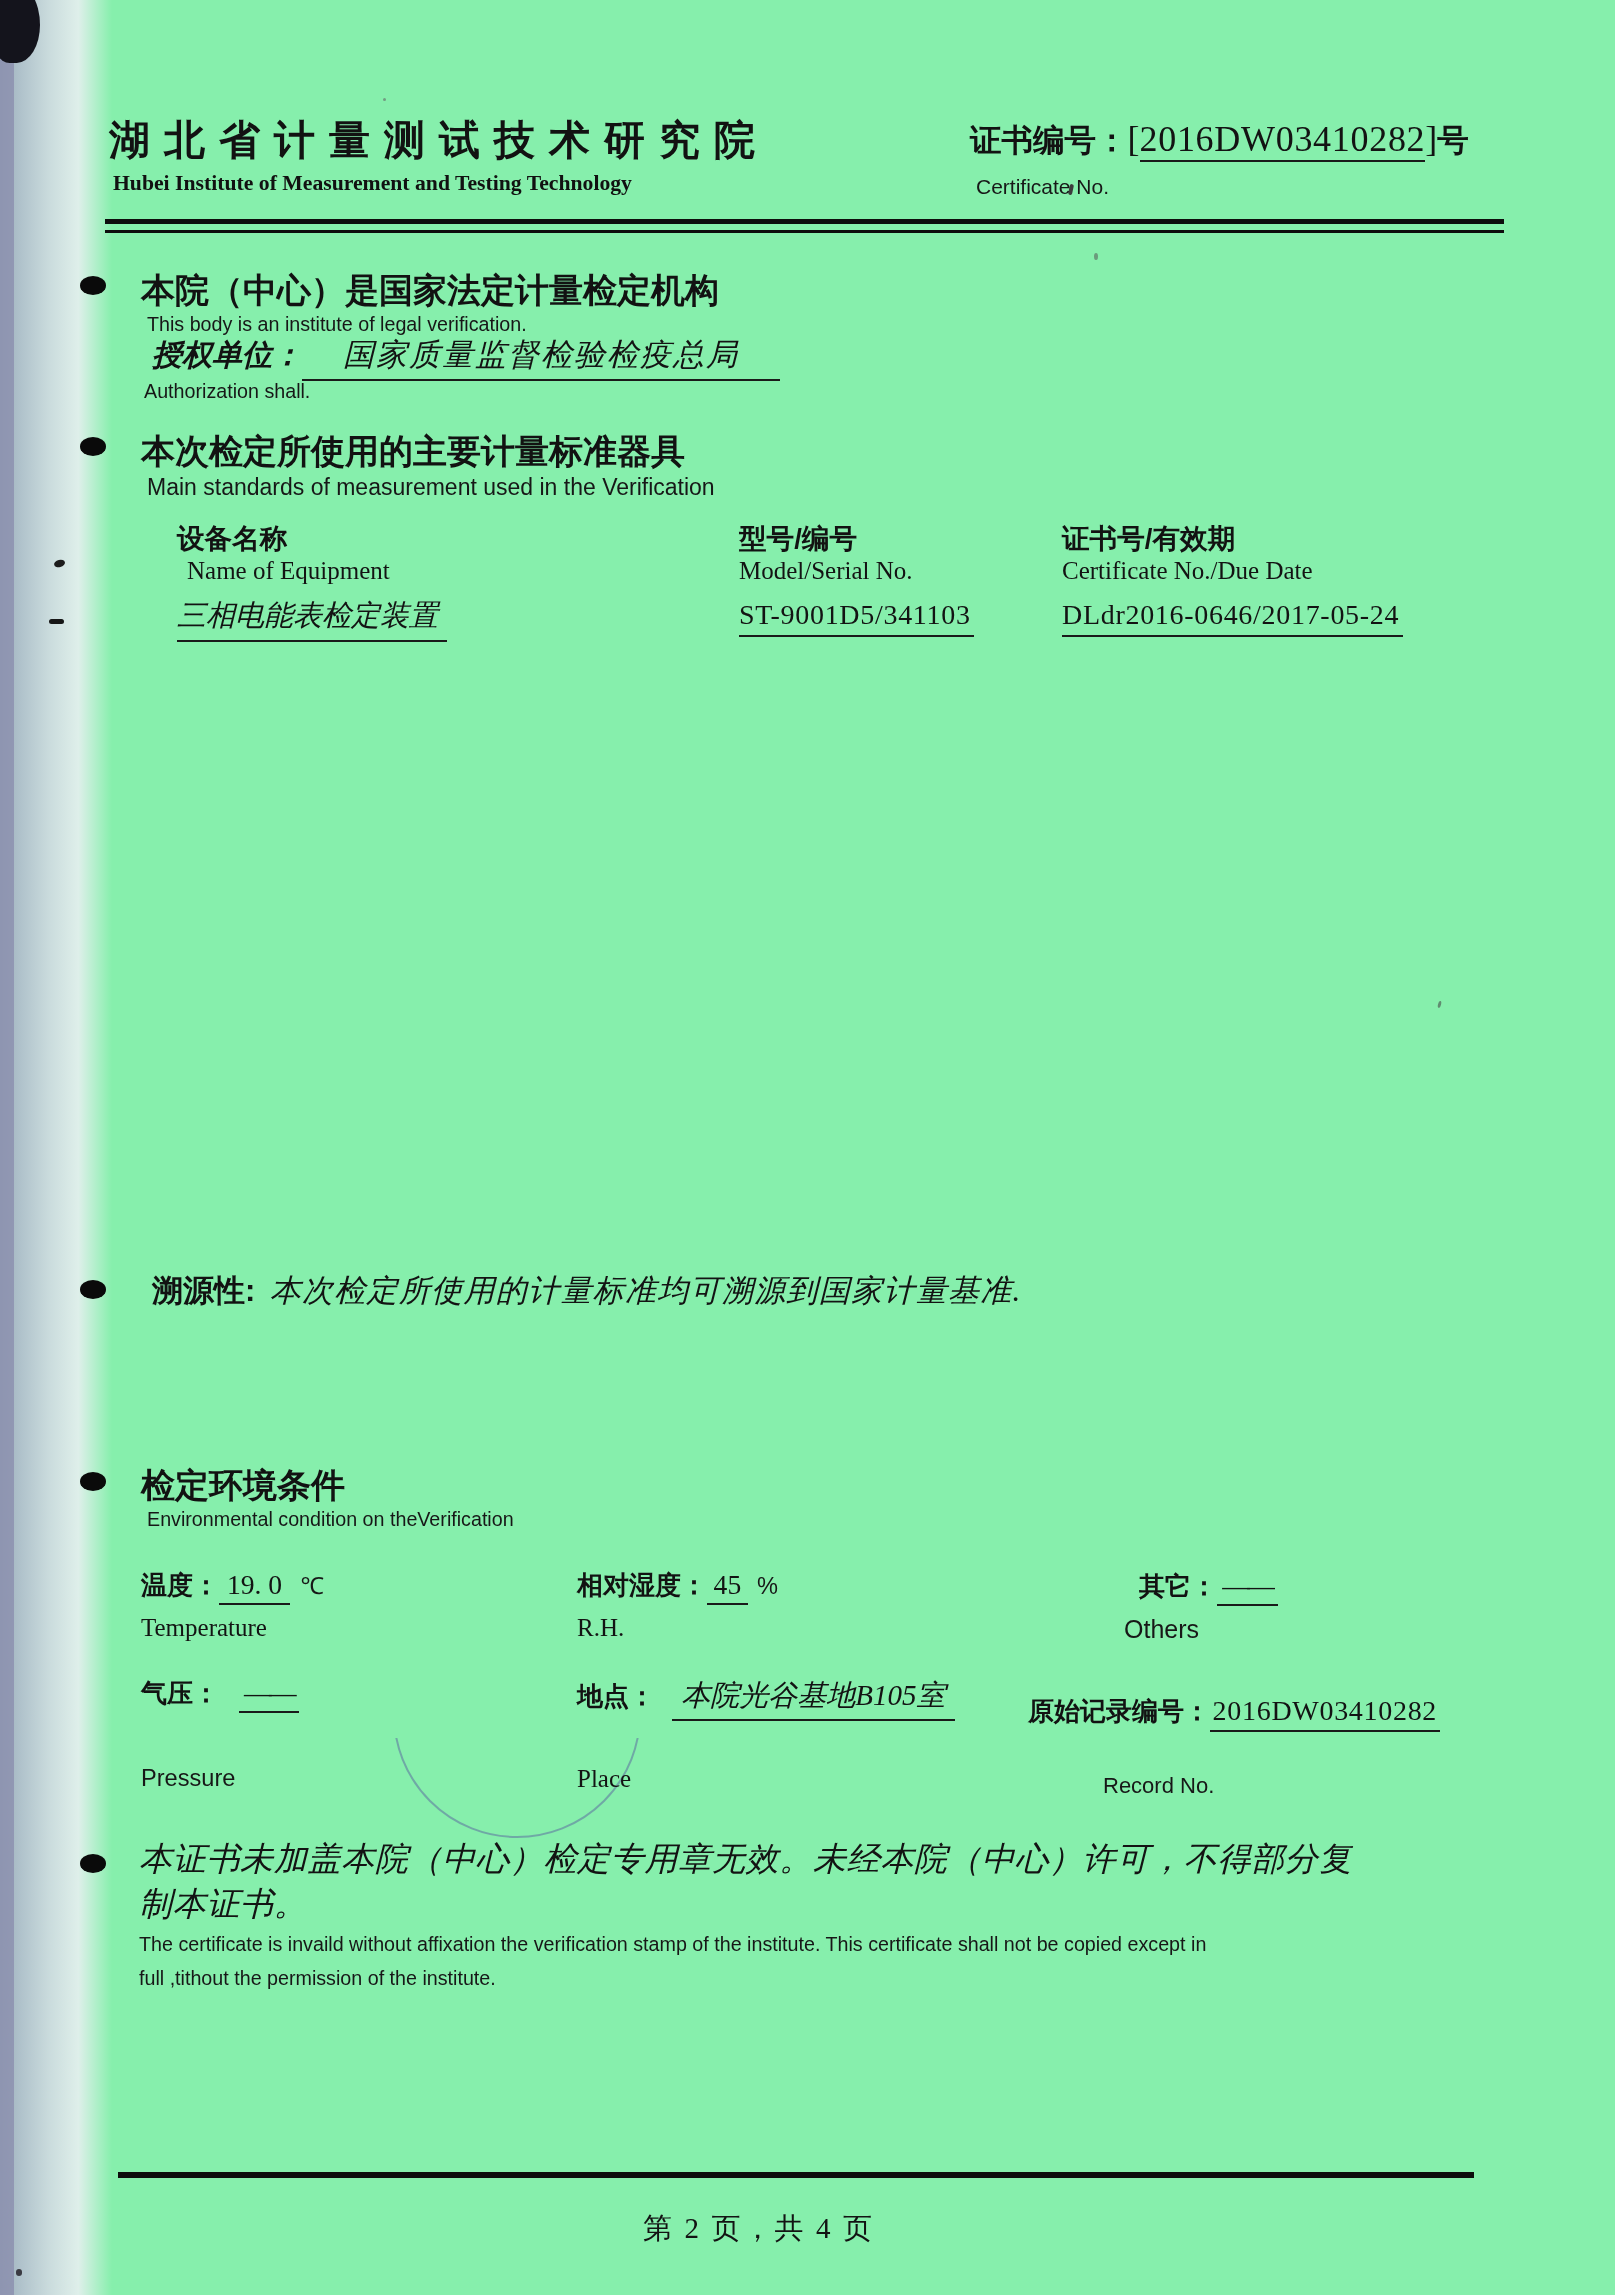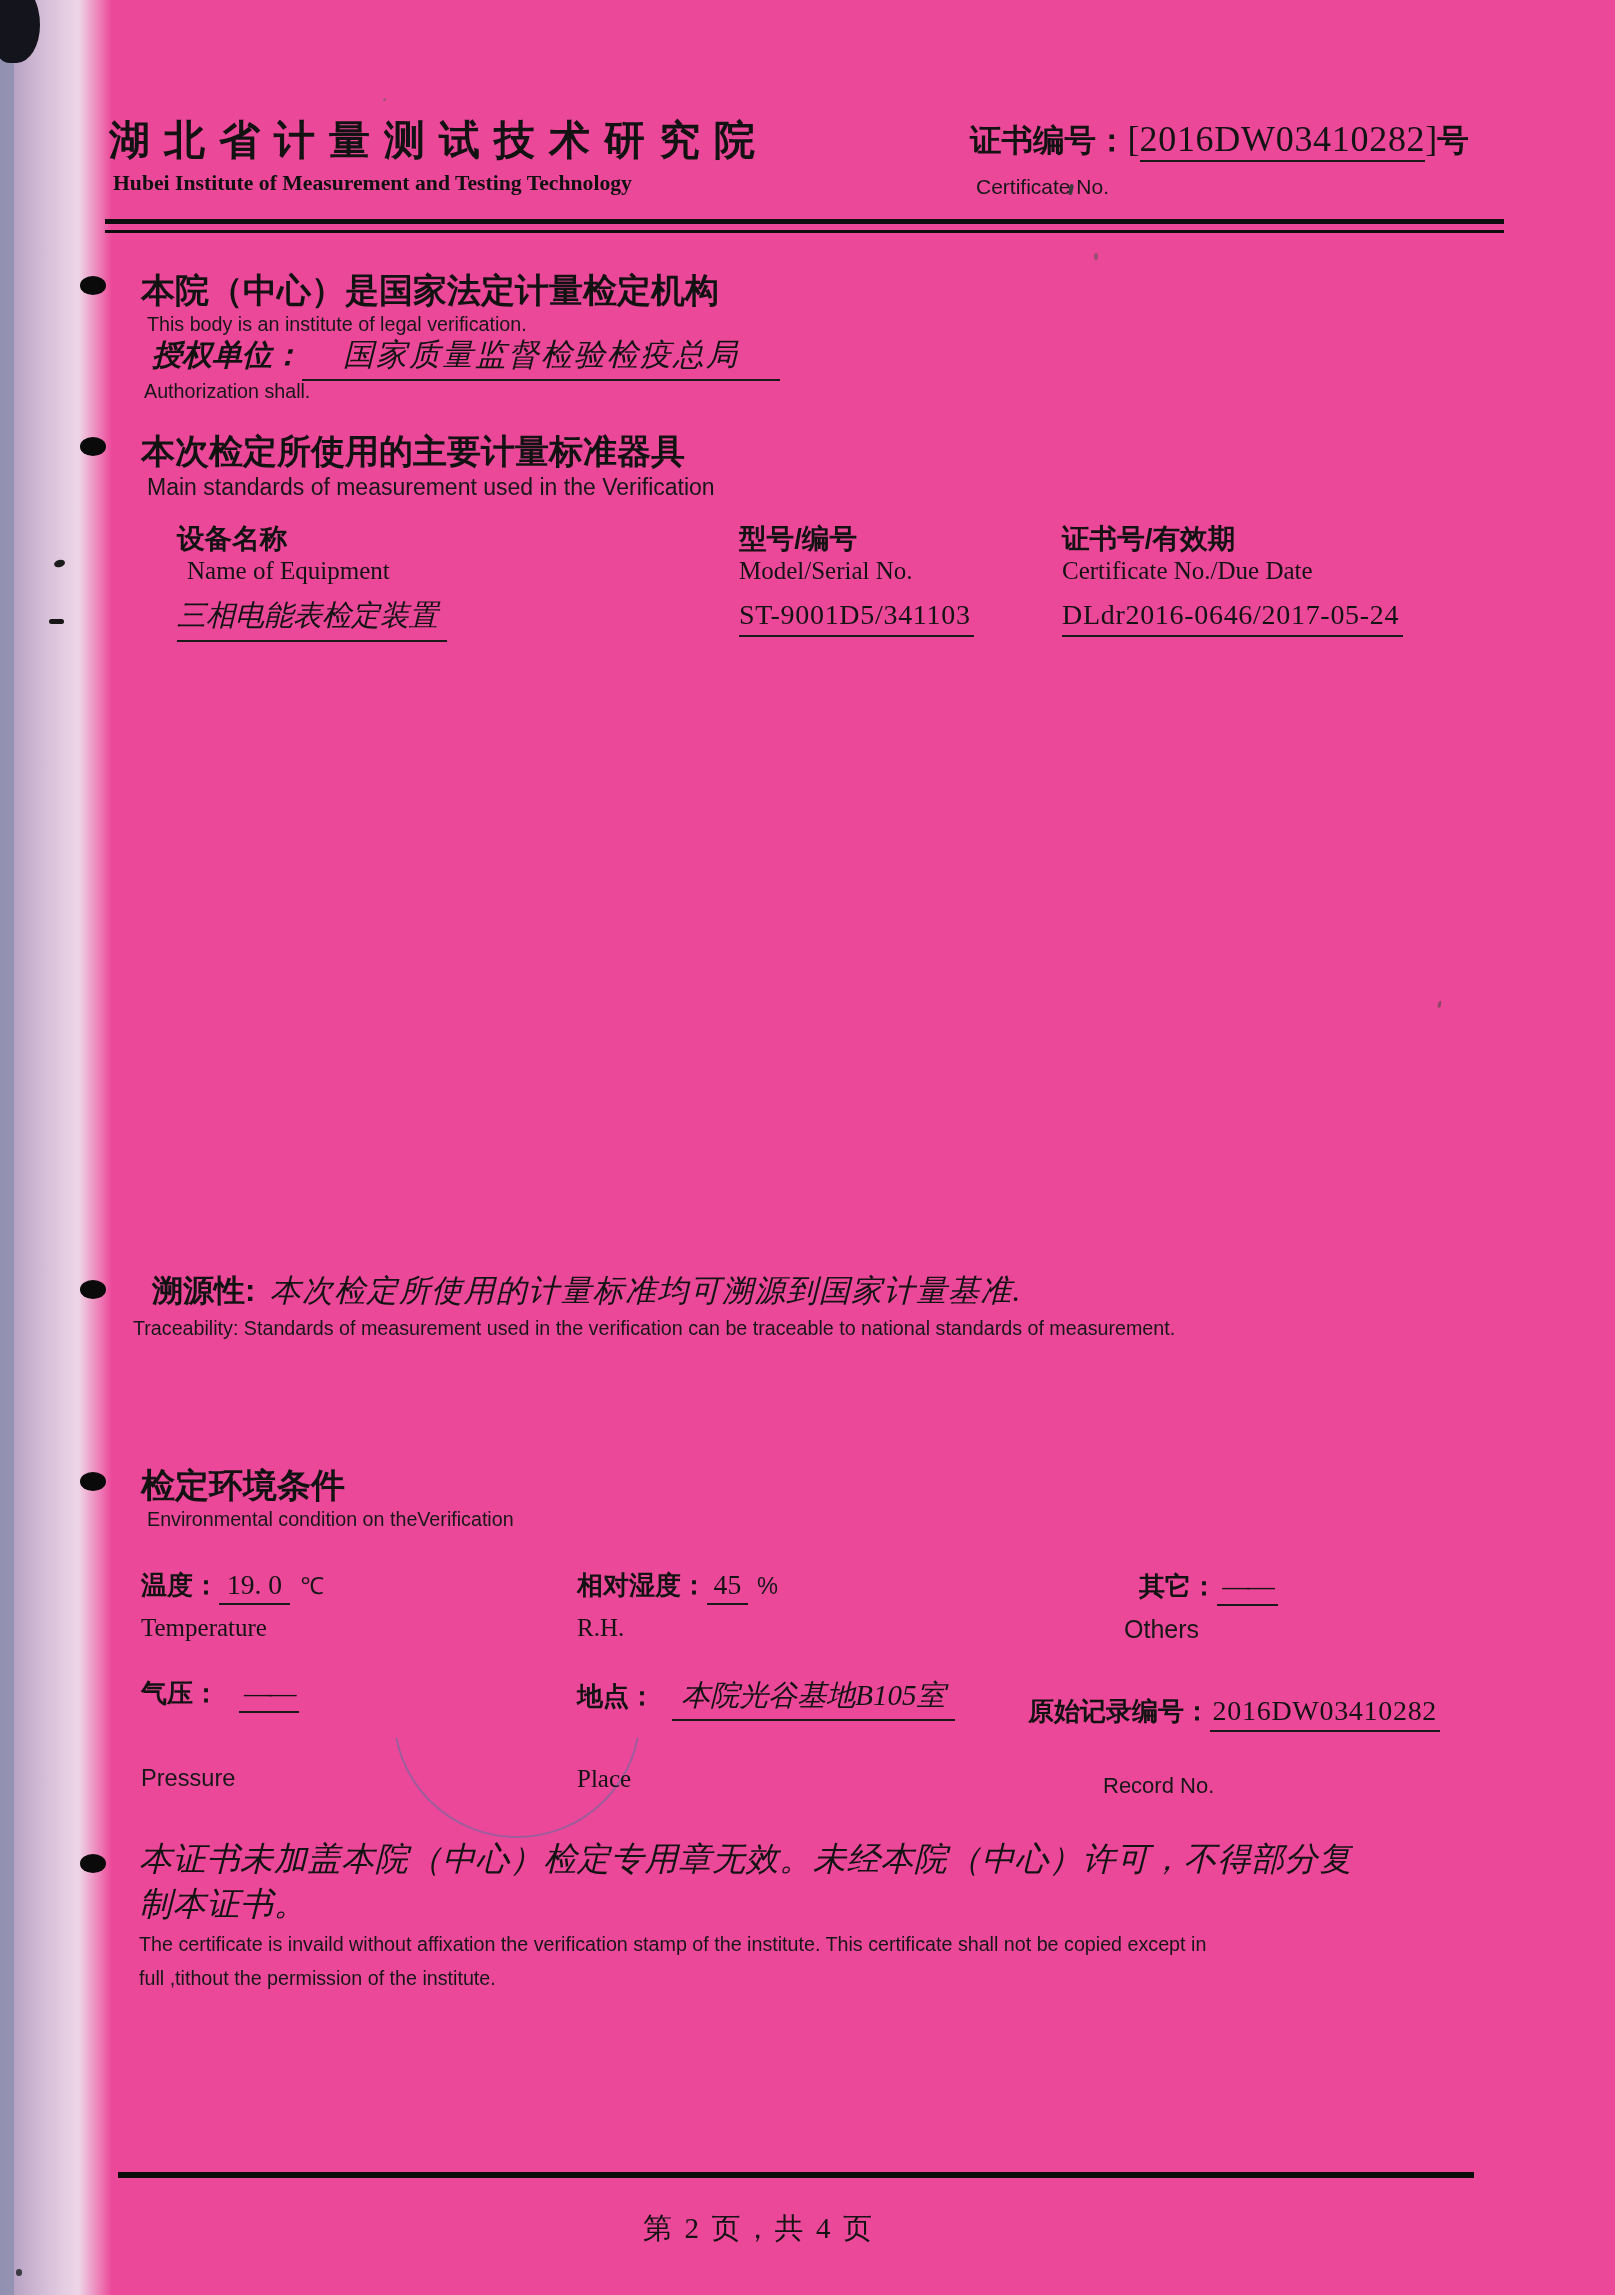--- a/index.html
+++ b/index.html
@@ -1,16 +1,16 @@
 <!DOCTYPE html>
 <html style="font-size:10.5px"><head>
 <meta charset="utf-8">
 <style>
   html,body{margin:0;padding:0;background:#ffffff;}
-  .page{position:relative;width:1615px;height:2295px;background:#ec4899;overflow:hidden;}
+  .page{position:relative;width:1615px;height:2295px;background:#86efac;overflow:hidden;}
   .abs{position:absolute;}
   .hei{font-family:"Liberation Sans",sans-serif;font-weight:700;color:#121212;}
   .sans{font-family:"Liberation Sans",sans-serif;color:#171717;}
   .ser{font-family:"Liberation Serif",serif;color:#131313;}
   .serb{font-family:"Liberation Serif",serif;font-weight:700;color:#111111;}
   .u{border-bottom:2.6px solid #1a1a1a;}
   .bullet{width:26px;height:19px;background:#0a0a0a;border-radius:50%;}
   .rule{background:#0d0d0d;}
   .baseline{display:flex;align-items:baseline;}
   
@@ -77,21 +77,20 @@
 
   <div class="abs ser u" style="left:177px;top:596px;font-size:29px;padding:0 9.2px 3.9px 0;font-style:italic;">三相电能表检定装置</div>
   <div class="abs ser u" style="left:739px;top:599px;font-size:28px;padding:0 3.9px 3.9px 0;letter-spacing:0.7px;">ST-9001D5/341103</div>
   <div class="abs ser u" style="left:1062px;top:599px;font-size:28px;padding:0 3.9px 3.9px 0;letter-spacing:0.7px;">DLdr2016-0646/2017-05-24</div>
 
   <div class="abs bullet" style="left:80px;top:1280px;"></div>
   <div class="abs baseline" style="left:152px;top:1270px;white-space:nowrap;">
     <span class="hei" style="font-size:31px;">溯源性:</span>
     <span class="ser" style="font-size:31px;margin-left:14.4px;font-style:italic;letter-spacing:1.3px;">本次检定所使用的计量标准均可溯源到国家计量基准.</span>
   </div>
-  <div class="abs sans" style="left:133px;top:1317px;font-size:19.7px;white-space:nowrap;">Traceability: Standards of measurement used in the verification can be traceable to national standards of measurement.</div>
 
   <div class="abs bullet" style="left:80px;top:1472px;"></div>
   <div class="abs hei" style="left:141px;top:1463px;font-size:34px;white-space:nowrap;">检定环境条件</div>
   <div class="abs sans" style="left:147px;top:1508px;font-size:19.7px;white-space:nowrap;">Environmental condition on theVerification</div>
 
   <div class="abs baseline" style="left:141px;top:1568px;white-space:nowrap;">
     <span class="hei" style="font-size:26px;">温度：</span>
     <span class="ser u" style="font-size:27.6px;padding:0 7.9px 2px 7.9px;">19. 0</span>
     <span class="sans" style="font-size:23.6px;margin-left:10.5px;">℃</span>
   </div>

